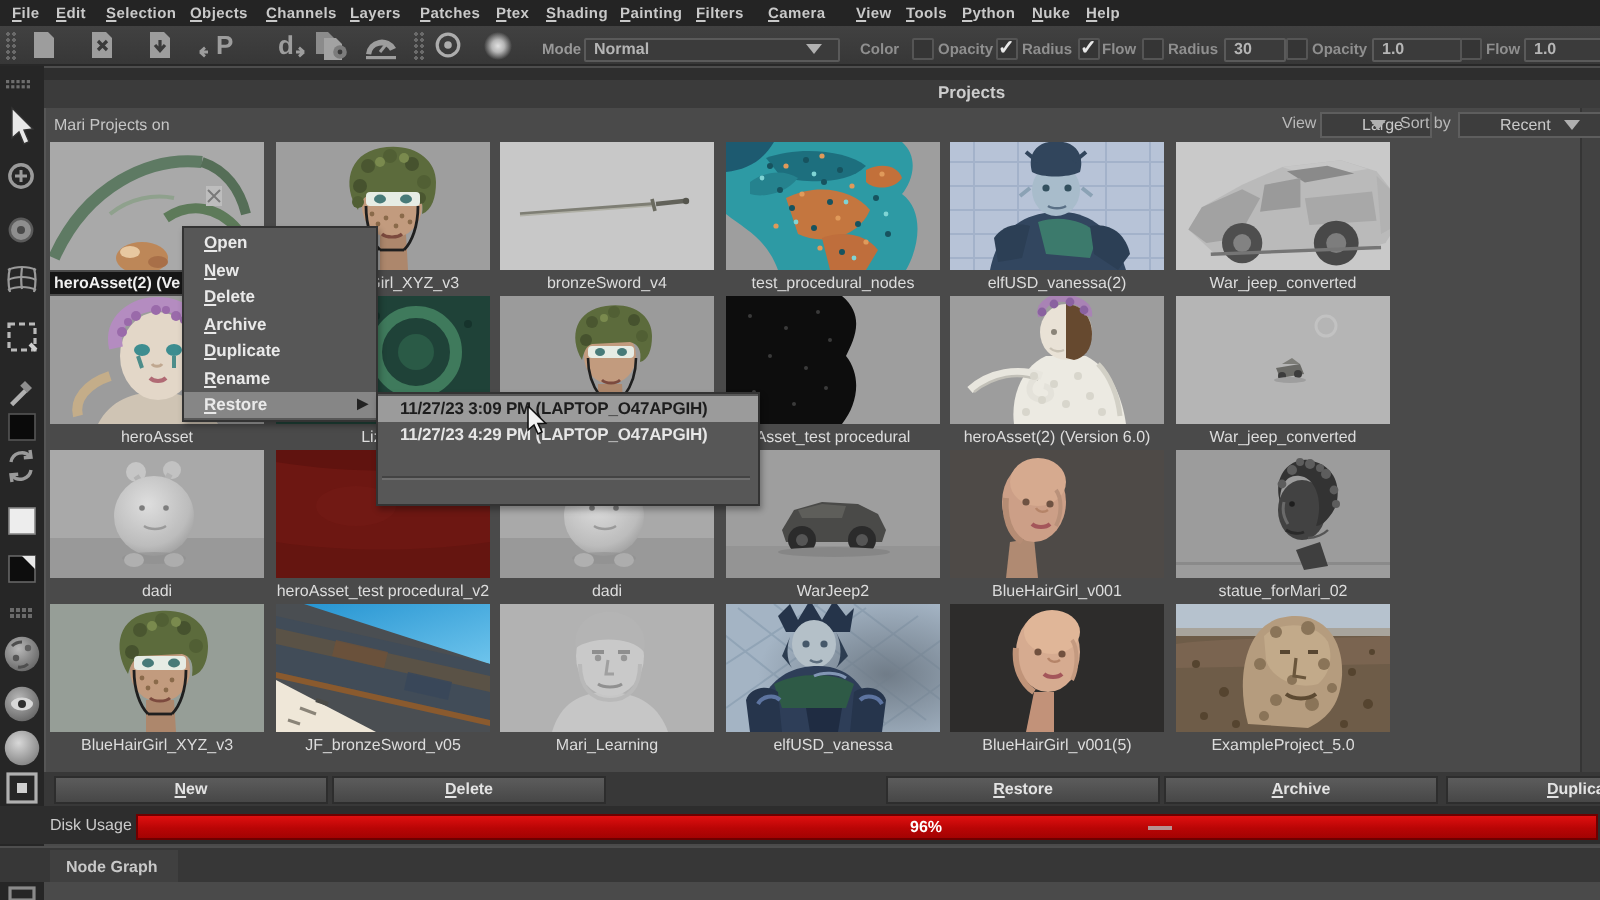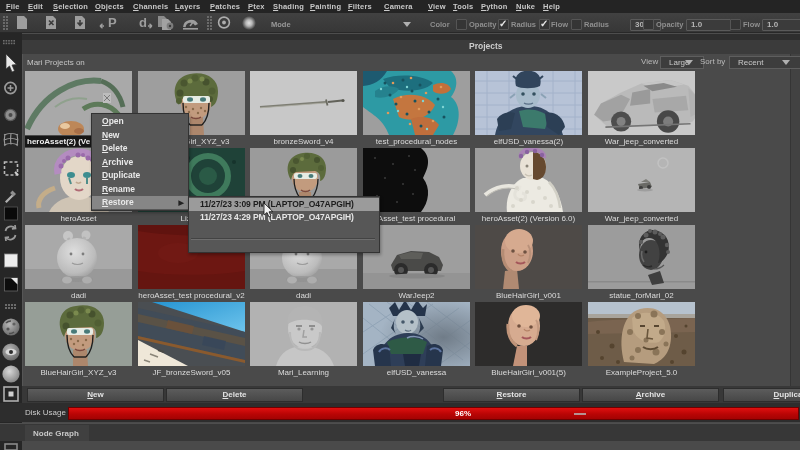--- a/index.html
+++ b/index.html
@@ -29,21 +29,21 @@
   #browser{left:22px;top:54px;width:778px;height:332px;background:#4a4a4a;border-left:1px solid #565656;box-sizing:border-box;}
   #scroll{left:790px;top:54px;width:10px;height:332px;background:#424242;border-left:1px solid #353535;}
   .thumb{position:absolute;width:107px;height:64px;overflow:hidden;}
   .lab{position:absolute;width:107px;height:11px;font-size:8px;color:#dcdcdc;text-align:center;
     line-height:11px;white-space:nowrap;overflow:hidden;}
   .lab.sel{background:#161616;color:#f0f0f0;font-weight:bold;text-align:left;padding-left:2px;width:105px;}
   
   #mpo{left:27px;top:58px;font-size:8px;color:#c6c6c6;}
   .vs{position:absolute;font-size:8px;color:#b9b9b9;}
   .dd{position:absolute;height:11px;background:#3d3d3d;border:1px solid #5e5e5e;font-size:8px;
-     color:#c9c9c9;line-height:11px;padding-left:8px;}
+     color:#c9c9c9;line-height:11px;padding-left:20px;}
   .dda{position:absolute;width:0;height:0;border-left:4px solid transparent;border-right:4px solid transparent;border-top:5px solid #b0b0b0;}
   
   #menu{left:91px;top:113px;width:96px;height:96px;background:#575757;border:1px solid #333;
      box-shadow:1px 2px 3px rgba(0,0,0,0.3);}
   .menuitem{position:absolute;left:0;width:96px;height:13px;font-size:8.5px;font-weight:bold;color:#e9e9e9;
      padding-left:10px;line-height:13px;box-sizing:border-box;}
   .menuitem.hl{background:#868686;}
   #submenu{left:188px;top:196px;width:190px;height:55px;background:#575757;border:1px solid #333;
      box-shadow:1px 2px 3px rgba(0,0,0,0.3);}
   .smi{position:absolute;left:0;width:190px;height:13px;font-size:8.5px;letter-spacing:-0.1px;font-weight:bold;color:#e6e6e6;
@@ -89,31 +89,32 @@
   <span class="mi" style="left:384px"><u>C</u>amera</span>
   <span class="mi" style="left:428px"><u>V</u>iew</span>
   <span class="mi" style="left:453px"><u>T</u>ools</span>
   <span class="mi" style="left:481px"><u>P</u>ython</span>
   <span class="mi" style="left:516px"><u>N</u>uke</span>
   <span class="mi" style="left:543px"><u>H</u>elp</span>
 
   <div class="grip" style="left:3px;top:16px;"></div>
   <div class="grip" style="left:207px;top:16px;"></div>
   <span class="tblabel" style="left:271px;top:20px;color:#999;">Mode</span>
+  <div class="tbox" style="left:292px;top:19px;width:122px;">Normal</div>
   <div class="dda" style="left:403px;top:22px;"></div>
   <span class="tblabel" style="left:430px;top:20px;">Color</span>
   <div class="cb" style="left:456px;top:19px;"></div>
   <span class="tblabel" style="left:469px;top:20px;">Opacity</span>
   <div class="cb on" style="left:498px;top:19px;"></div>
   <span class="tblabel" style="left:511px;top:20px;">Radius</span>
   <div class="cb on" style="left:539px;top:19px;"></div>
   <span class="tblabel" style="left:551px;top:20px;">Flow</span>
   <div class="cb" style="left:571px;top:19px;"></div>
   <span class="tblabel" style="left:584px;top:20px;">Radius</span>
-  <div class="tbox" style="left:612px;top:19px;width:25px;margin-left:18px;">30</div>
+  <div class="tbox" style="left:612px;top:19px;width:25px;">30</div>
   <div class="cb" style="left:643px;top:19px;"></div>
   <span class="tblabel" style="left:656px;top:20px;">Opacity</span>
   <div class="tbox" style="left:686px;top:19px;width:39px;">1.0</div>
   <div class="cb" style="left:730px;top:19px;"></div>
   <span class="tblabel" style="left:743px;top:20px;">Flow</span>
   <div class="tbox" style="left:762px;top:19px;width:36px;">1.0</div>
 
   <svg class="abs" style="left:0;top:13px;" width="270" height="19" viewBox="0 0 270 19">
     <g fill="#9d9d9d">
       <path d="M17,3 h7 l3,3 v10 h-10 z"></path>

